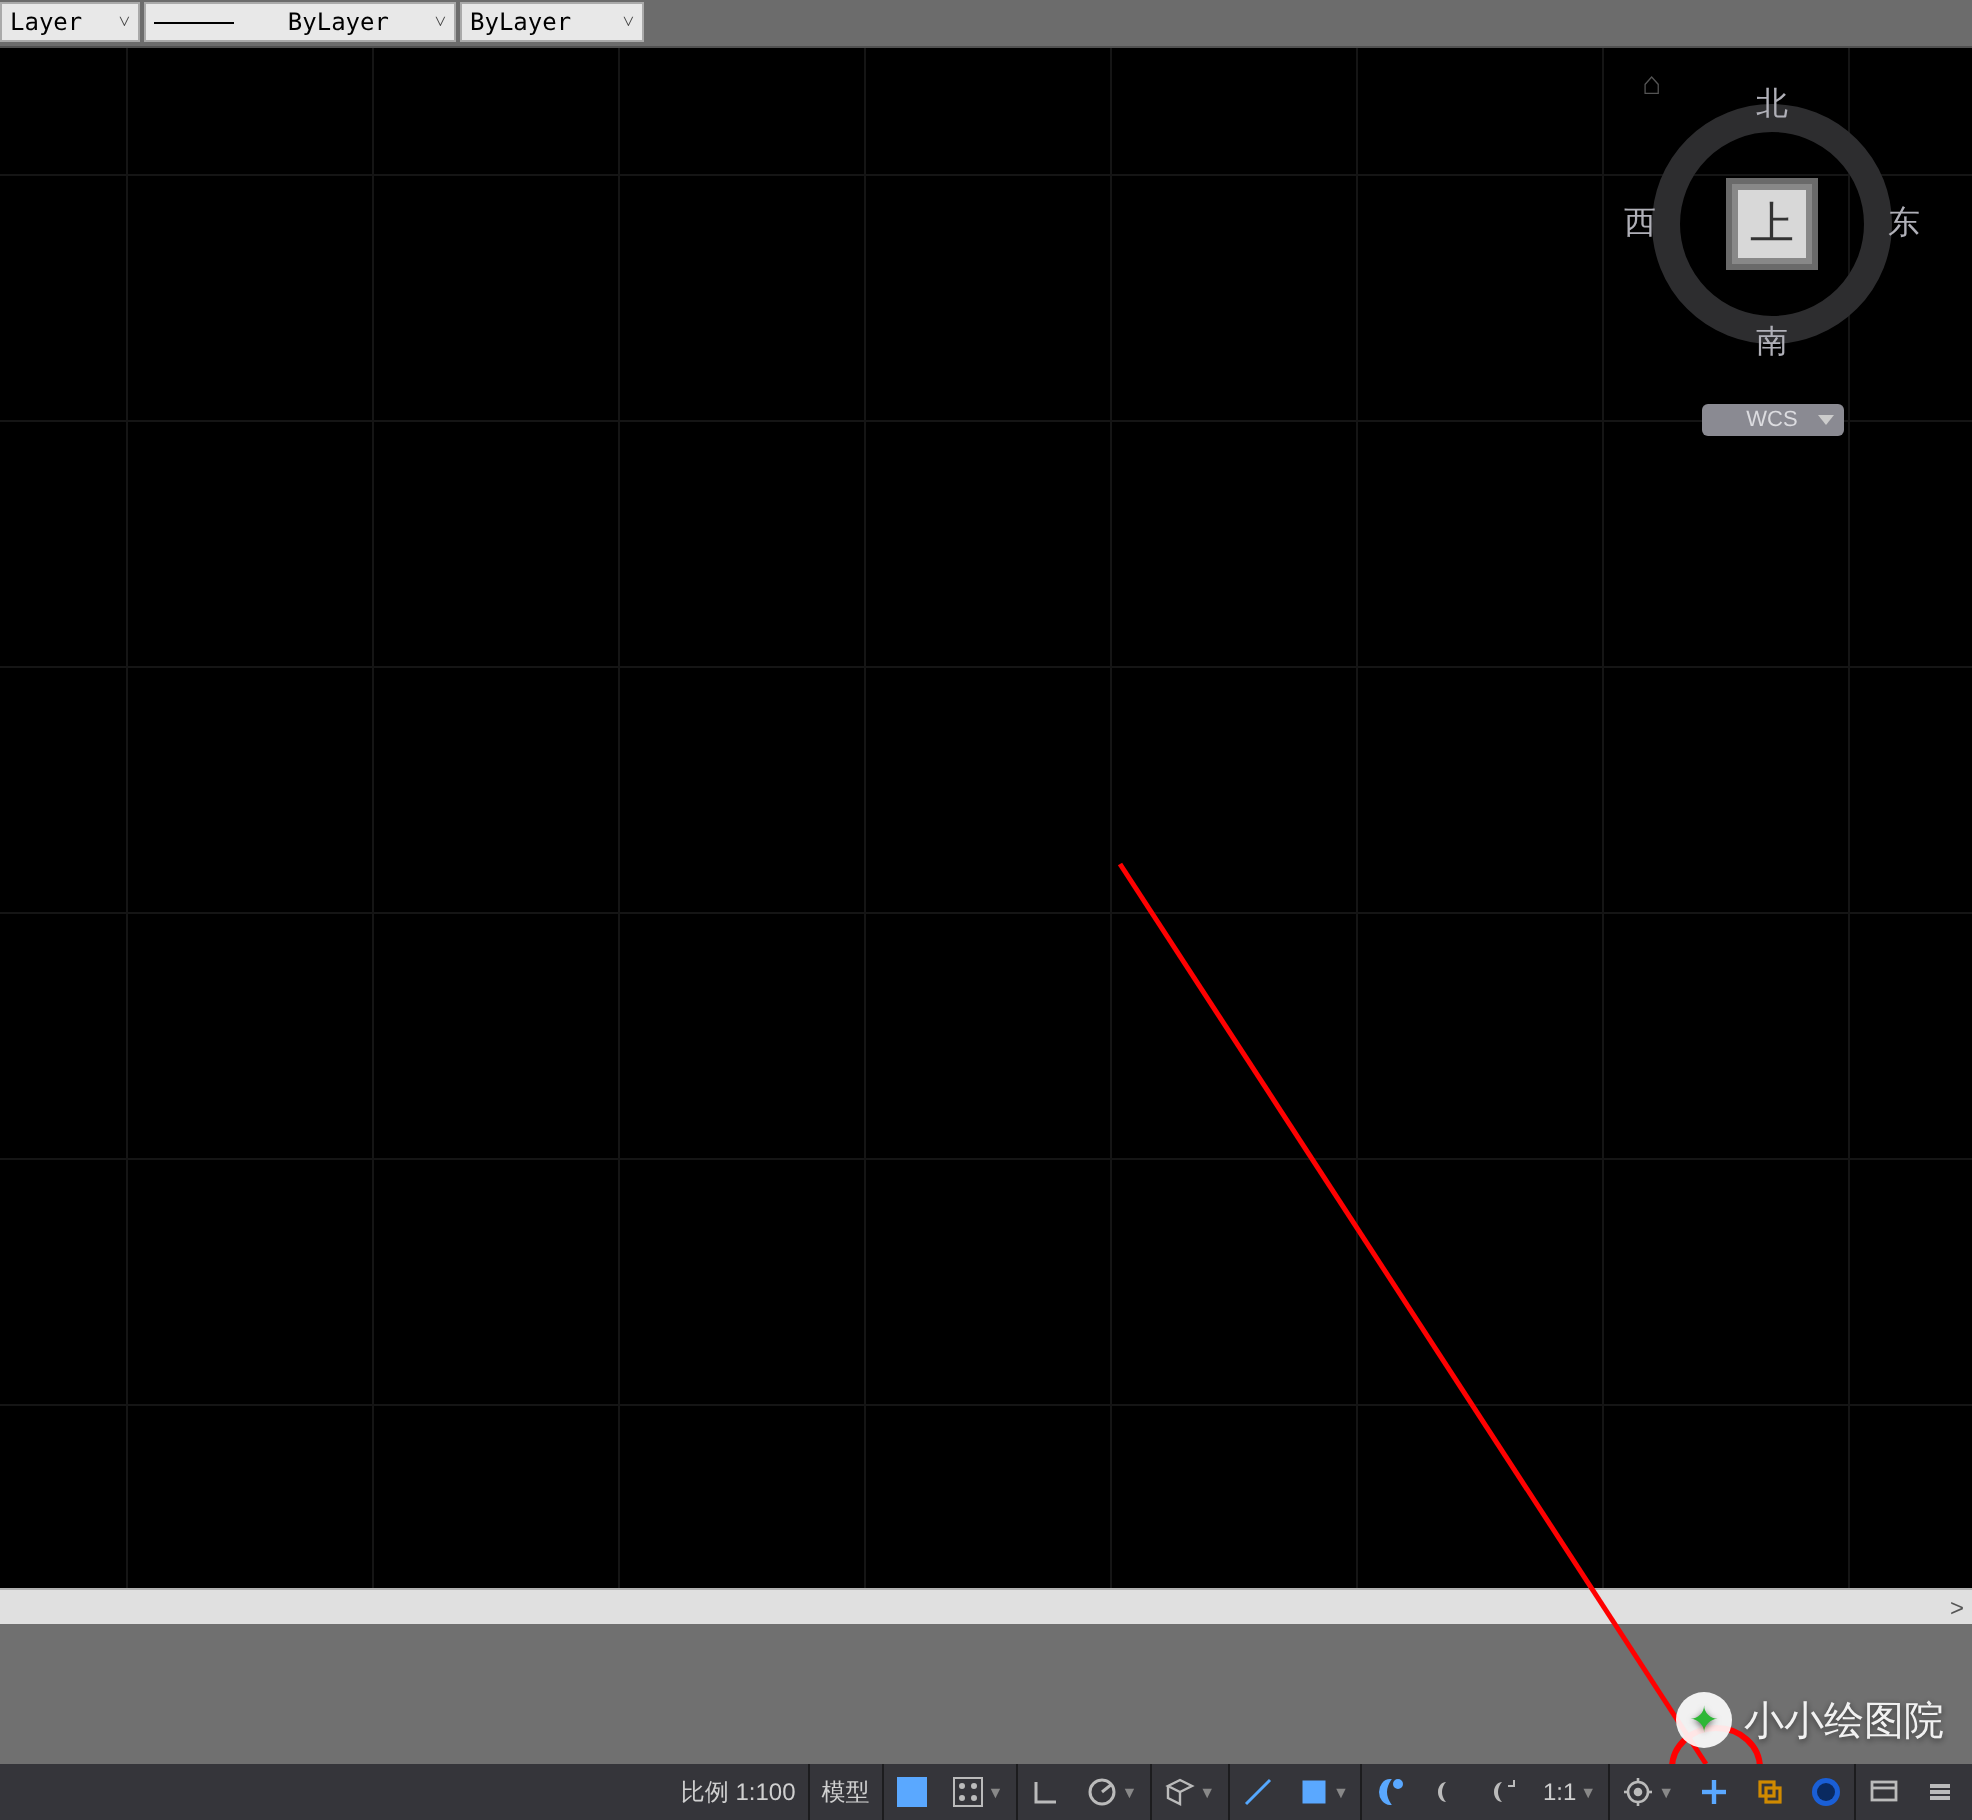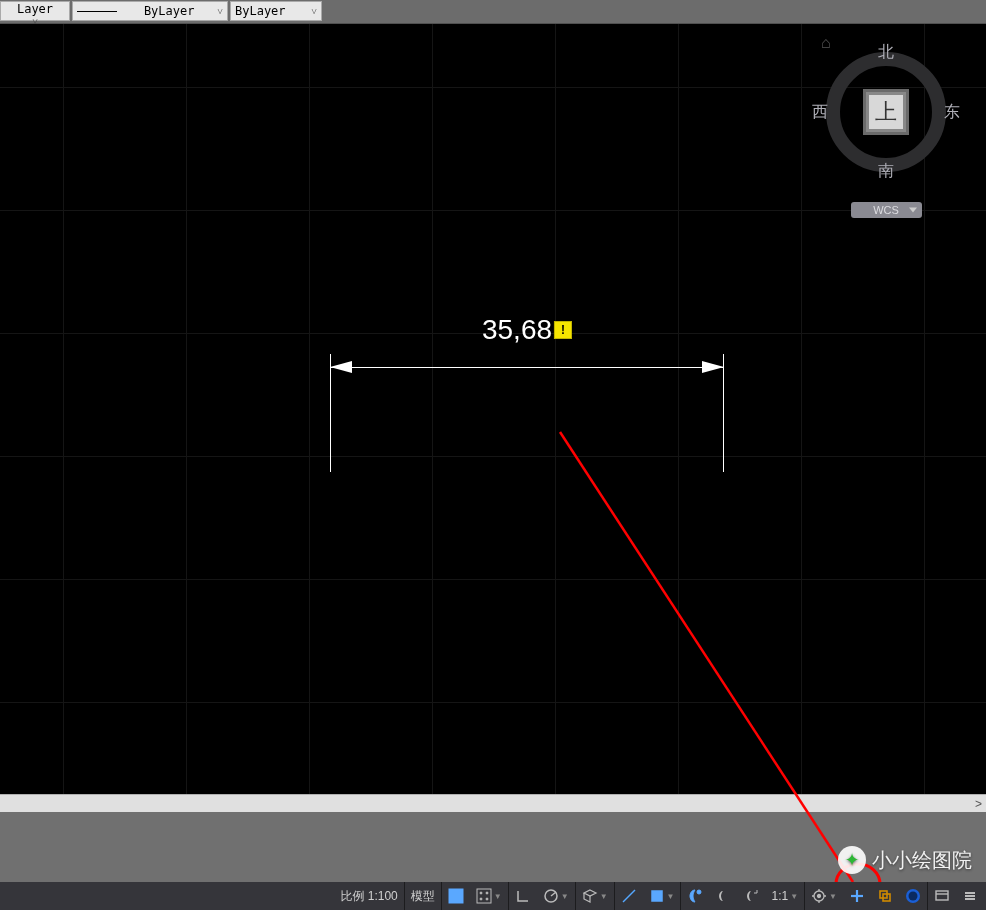--- a/index.html
+++ b/index.html
@@ -38,21 +38,21 @@
   }
   .dropdown .chev { font-size: 10px; color: #444; }
   .dropdown.line-sample::before {
     content: "";
     display: inline-block;
     width: 40px;
     border-top: 1px solid #000;
     margin-right: 4px;
     vertical-align: middle;
   }
-  .dropdown.layer { width: 70px; flex-direction: column; }
+  .dropdown.layer { width: 70px; }
   .dropdown.linetype { width: 156px; }
   .dropdown.color { width: 92px; }
 
   
   .canvas-wrap {
     position: absolute;
     top: 24px;
     left: 0;
     width: 986px;
     height: 770px;
@@ -295,31 +295,20 @@
   </div>
   <div class="dropdown color">
     <span>ByLayer</span>
     <span class="chev">˅</span>
   </div>
 </div>
 
 <div class="canvas-wrap">
   <div class="grid"></div>
 
-  <div class="dimension">
-    <div class="dim-text">
-      <span>35,68</span>
-      <span class="warn-badge">!</span>
-    </div>
-    <div class="dim-line"></div>
-    <div class="dim-arrow-left"></div>
-    <div class="dim-arrow-right"></div>
-    <div class="dim-ext left"></div>
-    <div class="dim-ext right"></div>
-  </div>
 
   <div class="viewcube-area">
     <div class="home-icon">⌂</div>
     <div class="compass-ring">
       <div class="cube-face">
         <span>上</span>
       </div>
       <div class="dir n">北</div>
       <div class="dir s">南</div>
       <div class="dir w">西</div>

